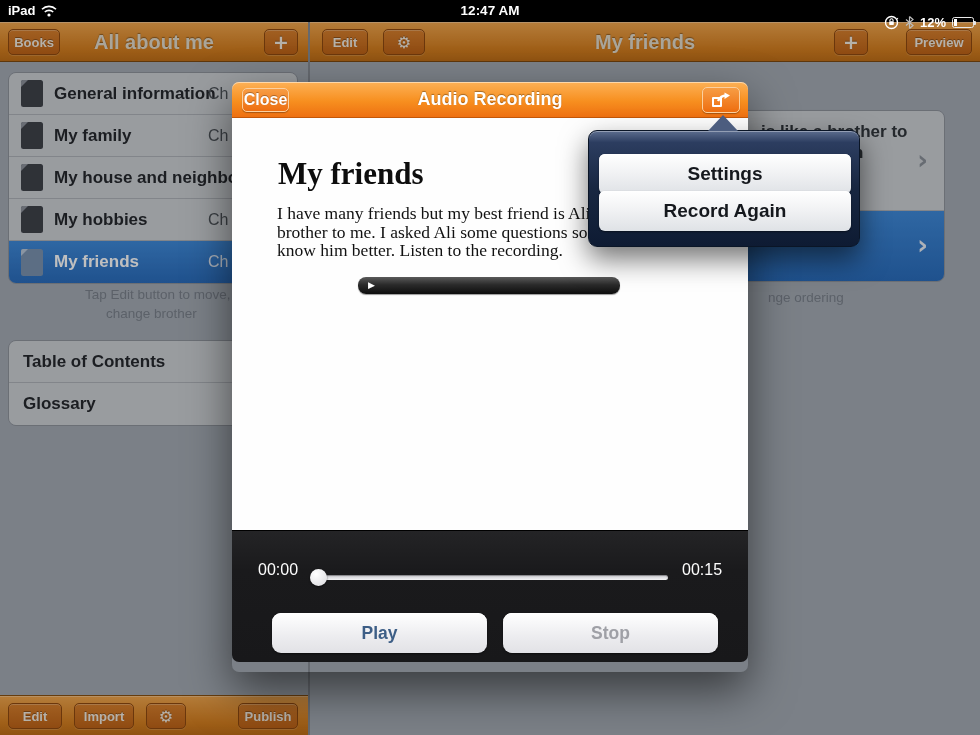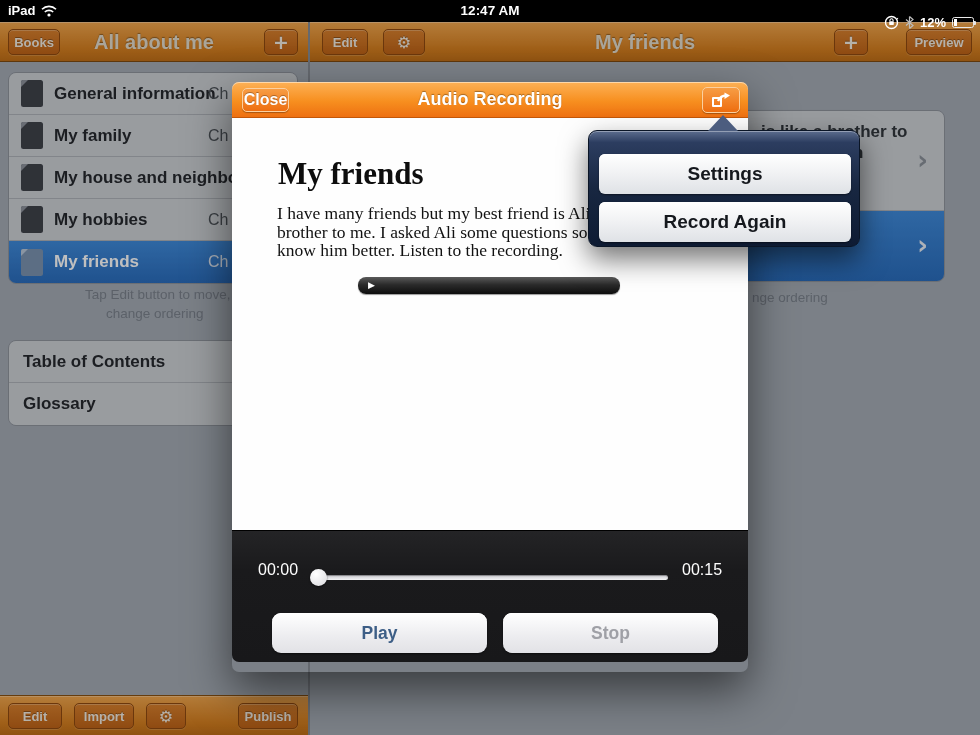--- a/index.html
+++ b/index.html
@@ -123,21 +123,21 @@
   
   .popover { position:absolute; left:588px; top:130px; width:272px; height:117px; border-radius:9px; z-index:20;
     background:linear-gradient(180deg,#5c6d8e 0%,#2c3d60 10%,#182741 50%,#0e1b33 100%);
     border:1px solid #0a1526; box-shadow:0 12px 28px rgba(0,0,0,.55), inset 0 1px 0 rgba(255,255,255,.35); }
   .pop-arrow { position:absolute; left:119px; top:-16px; width:0; height:0;
     border-left:15px solid transparent; border-right:15px solid transparent; border-bottom:16px solid #4c5d7f; }
   .pop-btn { position:absolute; left:10px; width:252px; height:40px; border-radius:6px;
     background:linear-gradient(#ffffff,#f0f1f3 50%,#dfe2e6); box-shadow:0 1px 2px rgba(0,0,0,.45), inset 0 1px 0 #fff;
     font-size:19px; font-weight:bold; color:#15181d; display:flex; align-items:center; justify-content:center; cursor:pointer; }
   .pop-settings { top:23px; }
-  .pop-record { top:71px; }
+  .pop-record { top:60px; }
 </style>
 </head>
 <body>
 
 <div class="screen">
 
   <div class="statusbar">
     <div class="sb-left">
       <span>iPad</span>
       <svg width="16" height="12" viewBox="0 0 16 12">
@@ -210,21 +210,21 @@
       <span class="secondary">Ch</span>
     </div>
     <div class="lrow selected">
       <span class="page-icon"></span>
       <span class="label">My friends</span>
       <span class="secondary">Ch</span>
     </div>
   </div>
 
   <div class="hint" style="left:85px; top:287px;">Tap Edit button to move, copy, d</div>
-  <div class="hint" style="left:106px; top:306px;">change ordering</div>
+  <div class="hint" style="left:106px; top:306px;">change brother</div>
 
   <div class="list list2">
     <div class="section-row">Table of Contents</div>
     <div class="section-row">Glossary</div>
   </div>
 
   <div class="bottombar">
     <div class="tb-btn" style="left:8px; width:54px;">Edit</div>
     <div class="tb-btn" style="left:74px; width:60px;">Import</div>
     <div class="tb-btn" style="left:146px; width:40px;">
@@ -236,21 +236,21 @@
   <div class="rlist">
     <div class="rrow1">
       <div class="preview-line" style="left:440px; top:11px;">is like a brother to</div>
       <div class="preview-line" style="left:532px; top:32px;">n</div>
       <span class="chev glyph">›</span>
     </div>
     <div class="rrow2">
       <span class="chev glyph">›</span>
     </div>
   </div>
-  <div class="hint" style="left:752px; top:290px;">nge ordering</div>
+  <div class="hint" style="left:768px; top:290px;">nge ordering</div>
 
   <div class="dim"></div>
 
   <div class="modal">
     <div class="m-content">
       <div class="page-title serif">My friends</div>
       <div class="para serif">
         <div>I have many friends but my best friend is Ali.</div>
         <div>brother to me. I asked Ali some questions so y</div>
         <div>know him better. Listen to the recording.</div>

